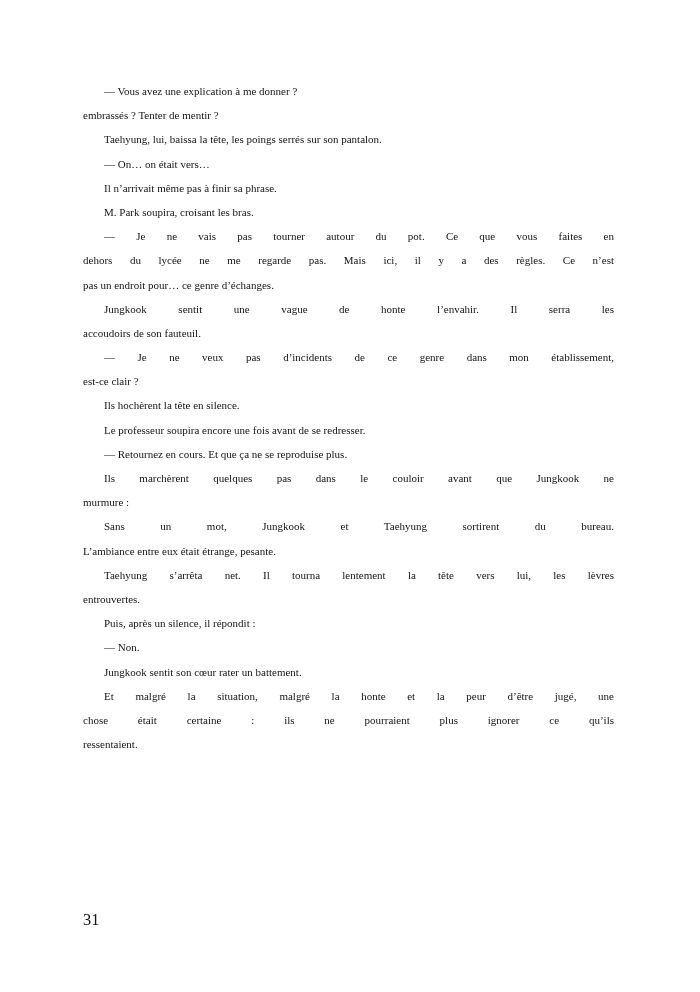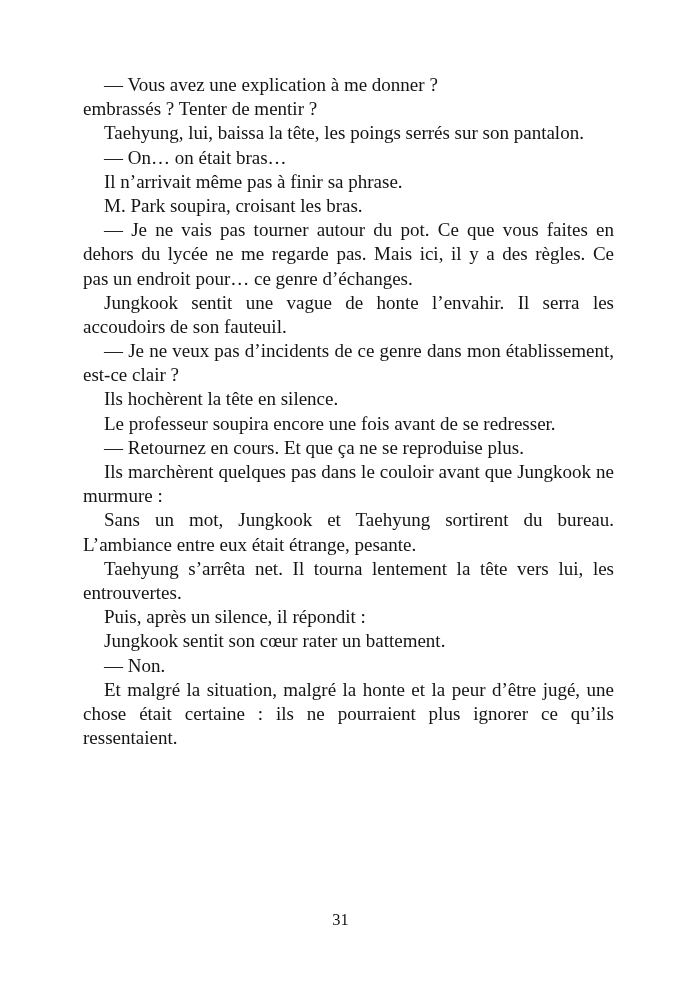--- a/index.html
+++ b/index.html
@@ -12,60 +12,60 @@
     font-family: "Liberation Serif", "DejaVu Serif", serif;
     overflow: hidden;
   }
   .page {
     position: absolute;
     inset: 0;
   }
   .text-block {
     position: absolute;
     left: 83px;
-    top: 73px;
+    top: 79px;
     width: 531px;
-    font-size: 19px;
+    font-size: 11px;
   }
   .paragraph { margin: 0; padding: 0; }
   .line {
     line-height: 24.2px;
     height: 24.2px;
     text-align: justify;
     text-align-last: justify;
     overflow: hidden;
   }
   .line.first { text-indent: 21px; }
   .line.last  { text-align-last: left; }
   .folio {
     position: absolute;
     left: 83px;
     top: 908px;
     width: 515px;
     font-size: 16.4px;
     line-height: 24.2px;
-    text-align: center;
+    text-align: left;
   }
 </style>
 </head>
 <body style="--paper: #ffffff; --ink: #141414;">
 
 <div class="page">
   <div class="text-block" id="text-block">
       <div class="paragraph">
         <div class="line first last">— Vous avez une explication à me donner&nbsp;?</div>
       </div>
       <div class="paragraph">
         <div class="line last">embrassés&nbsp;? Tenter de mentir&nbsp;?</div>
       </div>
       <div class="paragraph">
         <div class="line first last">Taehyung, lui, baissa la tête, les poings serrés sur son pantalon.</div>
       </div>
       <div class="paragraph">
-        <div class="line first last">— On… on était bras…</div>
+        <div class="line first last">— On… on était vers…</div>
       </div>
       <div class="paragraph">
         <div class="line first last">Il n’arrivait même pas à finir sa phrase.</div>
       </div>
       <div class="paragraph">
         <div class="line first last">M. Park soupira, croisant les bras.</div>
       </div>
       <div class="paragraph">
         <div class="line first">— Je ne vais pas tourner autour du pot. Ce que vous faites en</div>
         <div class="line">dehors du lycée ne me regarde pas. Mais ici, il y a des règles. Ce n’est</div>
@@ -97,24 +97,24 @@
         <div class="line last">L’ambiance entre eux était étrange, pesante.</div>
       </div>
       <div class="paragraph">
         <div class="line first">Taehyung s’arrêta net. Il tourna lentement la tête vers lui, les lèvres</div>
         <div class="line last">entrouvertes.</div>
       </div>
       <div class="paragraph">
         <div class="line first last">Puis, après un silence, il répondit&nbsp;:</div>
       </div>
       <div class="paragraph">
-        <div class="line first last">Jungkook sentit son cœur rater un battement.</div>
+        <div class="line first last">— Non.</div>
       </div>
       <div class="paragraph">
-        <div class="line first last">— Non.</div>
+        <div class="line first last">Jungkook sentit son cœur rater un battement.</div>
       </div>
       <div class="paragraph">
         <div class="line first">Et malgré la situation, malgré la honte et la peur d’être jugé, une</div>
         <div class="line">chose était certaine&nbsp;: ils ne pourraient plus ignorer ce qu’ils</div>
         <div class="line last">ressentaient.</div>
       </div>
     </div>
   <div class="folio">31</div>
 </div>
 

